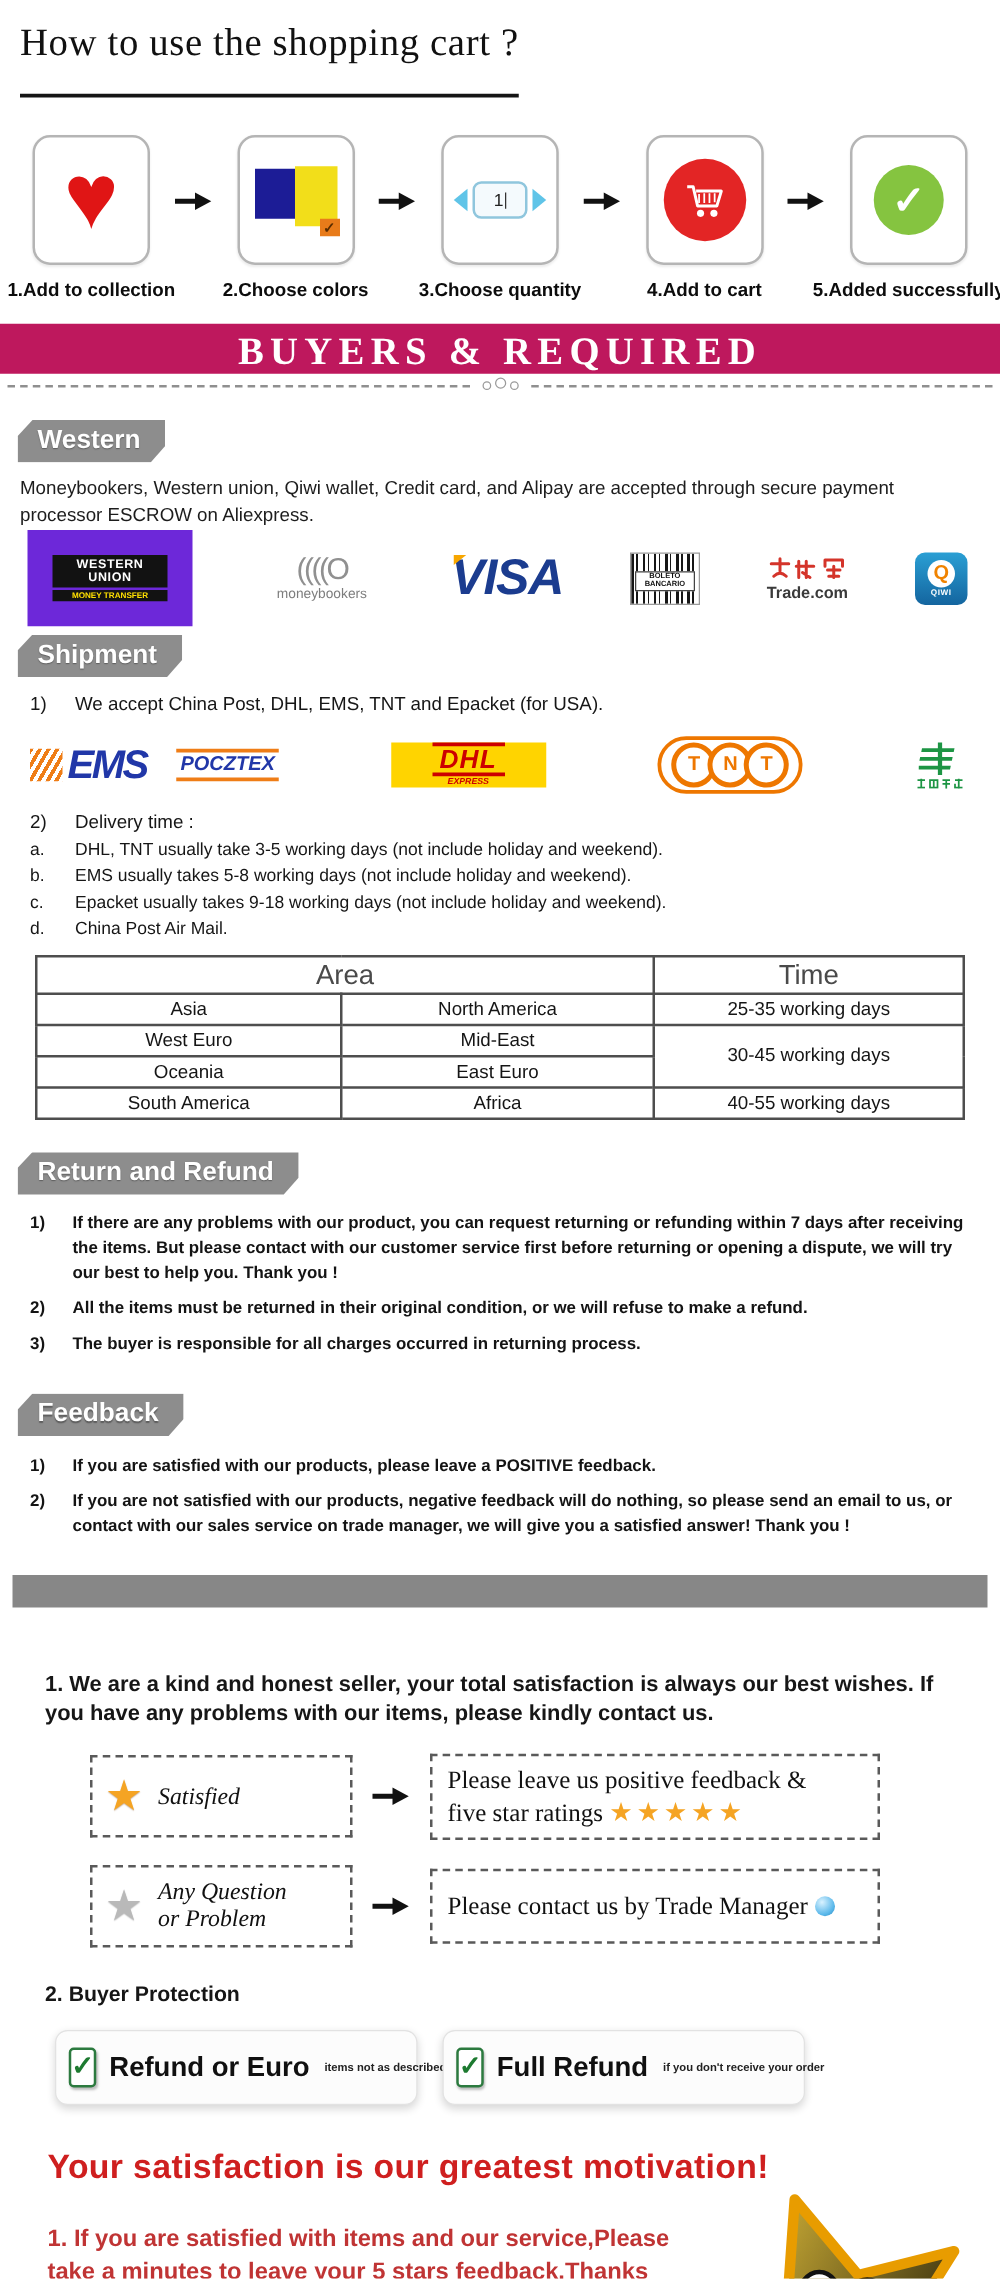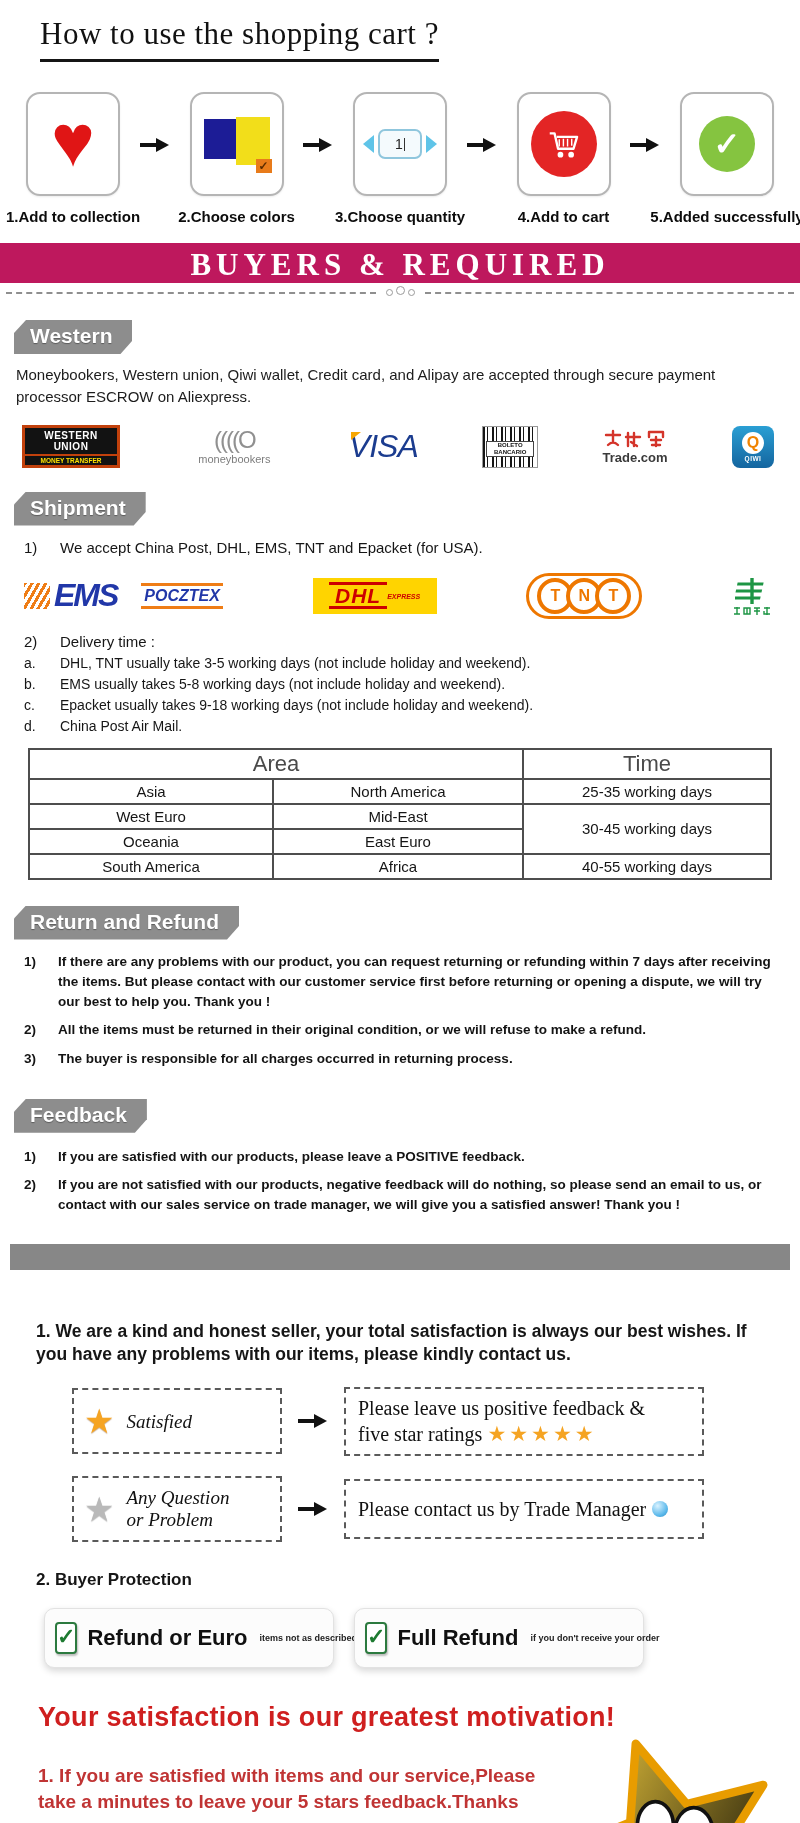--- a/index.html
+++ b/index.html
@@ -2,21 +2,21 @@
 <html><head>
 <meta charset="utf-8">
 <style>
   html,body{margin:0;padding:0;background:#ffffff;}
   .page{position:relative;width:800px;height:1823px;overflow:hidden;background:#fff;
         font-family:"Liberation Sans",sans-serif;color:#1a1a1a;}
 
   
   .title-wrap{margin:16px 0 0 16px;display:inline-block;}
   .title{font-family:"Liberation Serif",serif;font-size:31px;color:#111;
-         padding-bottom:7px;border-bottom:3px solid #151515;letter-spacing:.5px;margin-left:24px;}
+         padding-bottom:23px;border-bottom:3px solid #151515;letter-spacing:.5px;}
 
   
   .steps-row{display:flex;align-items:flex-start;justify-content:space-between;
              margin:30px 14px 0 14px;}
   .step{display:flex;flex-direction:column;align-items:center;width:118px;}
   .step-card{width:90px;height:100px;background:#fff;border:2px solid #b5b5b5;
              border-radius:14px;display:flex;align-items:center;justify-content:center;
              box-shadow:0 1px 2px rgba(0,0,0,.08);}
   .step-label{margin-top:12px;font-size:15px;font-weight:bold;white-space:nowrap;color:#0c0c0c;}
   .flow-arrow{margin-top:46px;width:30px;height:14px;position:relative;flex:0 0 auto;}
@@ -53,27 +53,27 @@
   
   .tag{display:inline-block;margin-left:14px;background:#8d8d8d;color:#fff;font-size:21px;
        font-weight:bold;padding:4px 20px 6px 16px;
        clip-path:polygon(0 38%,12px 0,100% 0,100% 60%,calc(100% - 12px) 100%,0 100%);
        text-shadow:0 1px 1px rgba(0,0,0,.35);}
 
   .body-text{margin:10px 16px 0 16px;font-size:15px;line-height:1.45;color:#1c1c1c;}
 
   
   .pay-logos{display:flex;align-items:center;justify-content:space-between;margin:16px 26px 0 22px;height:46px;}
-  .wu{background:#c2410c;padding:3px;width:92px;}
+  .wu{background:#6d28d9;padding:20px;width:92px;}
   .wu-band{background:#121212;color:#fff;font-size:10px;font-weight:bold;text-align:center;line-height:1.1;padding:2px 2px;letter-spacing:.5px;}
   .wu-sub{background:#121212;color:#ffe000;font-size:6.5px;font-weight:bold;text-align:center;margin-top:2px;padding:1px 0;}
   .mb{width:100px;text-align:center;color:#909090;}
   .mb-mark{font-size:24px;letter-spacing:-2px;line-height:1;}
   .mb-text{font-size:11px;color:#7d7d7d;margin-top:1px;}
-  .visa{font-style:italic;font-weight:normal;font-size:32px;color:#1b3c8f;letter-spacing:-1px;position:relative;}
+  .visa{font-style:italic;font-weight:bold;font-size:40px;color:#1b3c8f;letter-spacing:-1px;position:relative;}
   .visa::before{content:"";position:absolute;left:2px;top:4px;border-left:10px solid #f7a600;
                 border-bottom:8px solid transparent;}
   .boleto{width:54px;height:40px;border:1px solid #9a9a9a;position:relative;
           background:repeating-linear-gradient(90deg,#161616 0 2px,#fff 2px 4px,#161616 4px 5px,#fff 5px 9px);}
   .boleto-label{position:absolute;left:3px;right:3px;top:14px;background:#fff;border:1px solid #444;
                 font-size:6px;font-weight:bold;text-align:center;line-height:1.2;color:#111;}
   .alipay{text-align:center;}
   .alipay svg{display:block;margin:0 auto;}
   .alipay-text{font-size:13px;font-weight:bold;color:#3a3a3a;margin-top:1px;}
   .qiwi{width:42px;height:42px;border-radius:8px;background:linear-gradient(#2a9fd4,#14659f);
@@ -85,21 +85,21 @@
   
   .list-line{display:flex;margin:12px 16px 0 24px;font-size:15px;line-height:1.35;color:#161616;}
   .list-num{flex:0 0 36px;}
   .ship-logos{display:flex;align-items:center;justify-content:space-between;margin:16px 28px 0 24px;height:44px;}
   .ems{display:flex;align-items:center;}
   .ems-stripes{width:26px;height:26px;margin-right:4px;
     background:repeating-linear-gradient(-60deg,transparent 0 3px,#ef7d16 3px 6px);}
   .ems-text{font-style:italic;font-weight:bold;font-size:32px;color:#2137a8;letter-spacing:-2px;}
   .ems-sub{font-style:italic;font-weight:bold;font-size:16px;color:#2137a8;margin-left:24px;
            border-top:3px solid #ef7d16;border-bottom:3px solid #ef7d16;padding:1px 3px;}
-  .dhl{background:#ffd400;width:124px;height:36px;display:flex;flex-direction:row;align-items:center;justify-content:center;}
+  .dhl{background:#ffd400;width:124px;height:36px;display:flex;flex-direction:column;align-items:center;justify-content:center;}
   .dhl-text{font-style:italic;font-weight:bold;font-size:21px;color:#c00;letter-spacing:1px;line-height:1;
             border-top:3px solid #c00;border-bottom:3px solid #c00;padding:0 6px;}
   .dhl-sub{font-style:italic;font-weight:bold;font-size:7px;color:#c00;margin-top:1px;}
   .tnt{display:flex;align-items:center;border:3px solid #ee7700;border-radius:24px;padding:2px 8px;background:#fff;}
   .tnt b{display:block;width:28px;height:28px;border:4px solid #ee7700;border-radius:50%;background:#fff;
          color:#ee7700;font-size:16px;font-weight:bold;text-align:center;line-height:28px;margin-left:-7px;}
   .tnt b:first-child{margin-left:0;}
   .cpost{text-align:center;}
   .cpost svg{display:block;margin:0 auto;}
 

